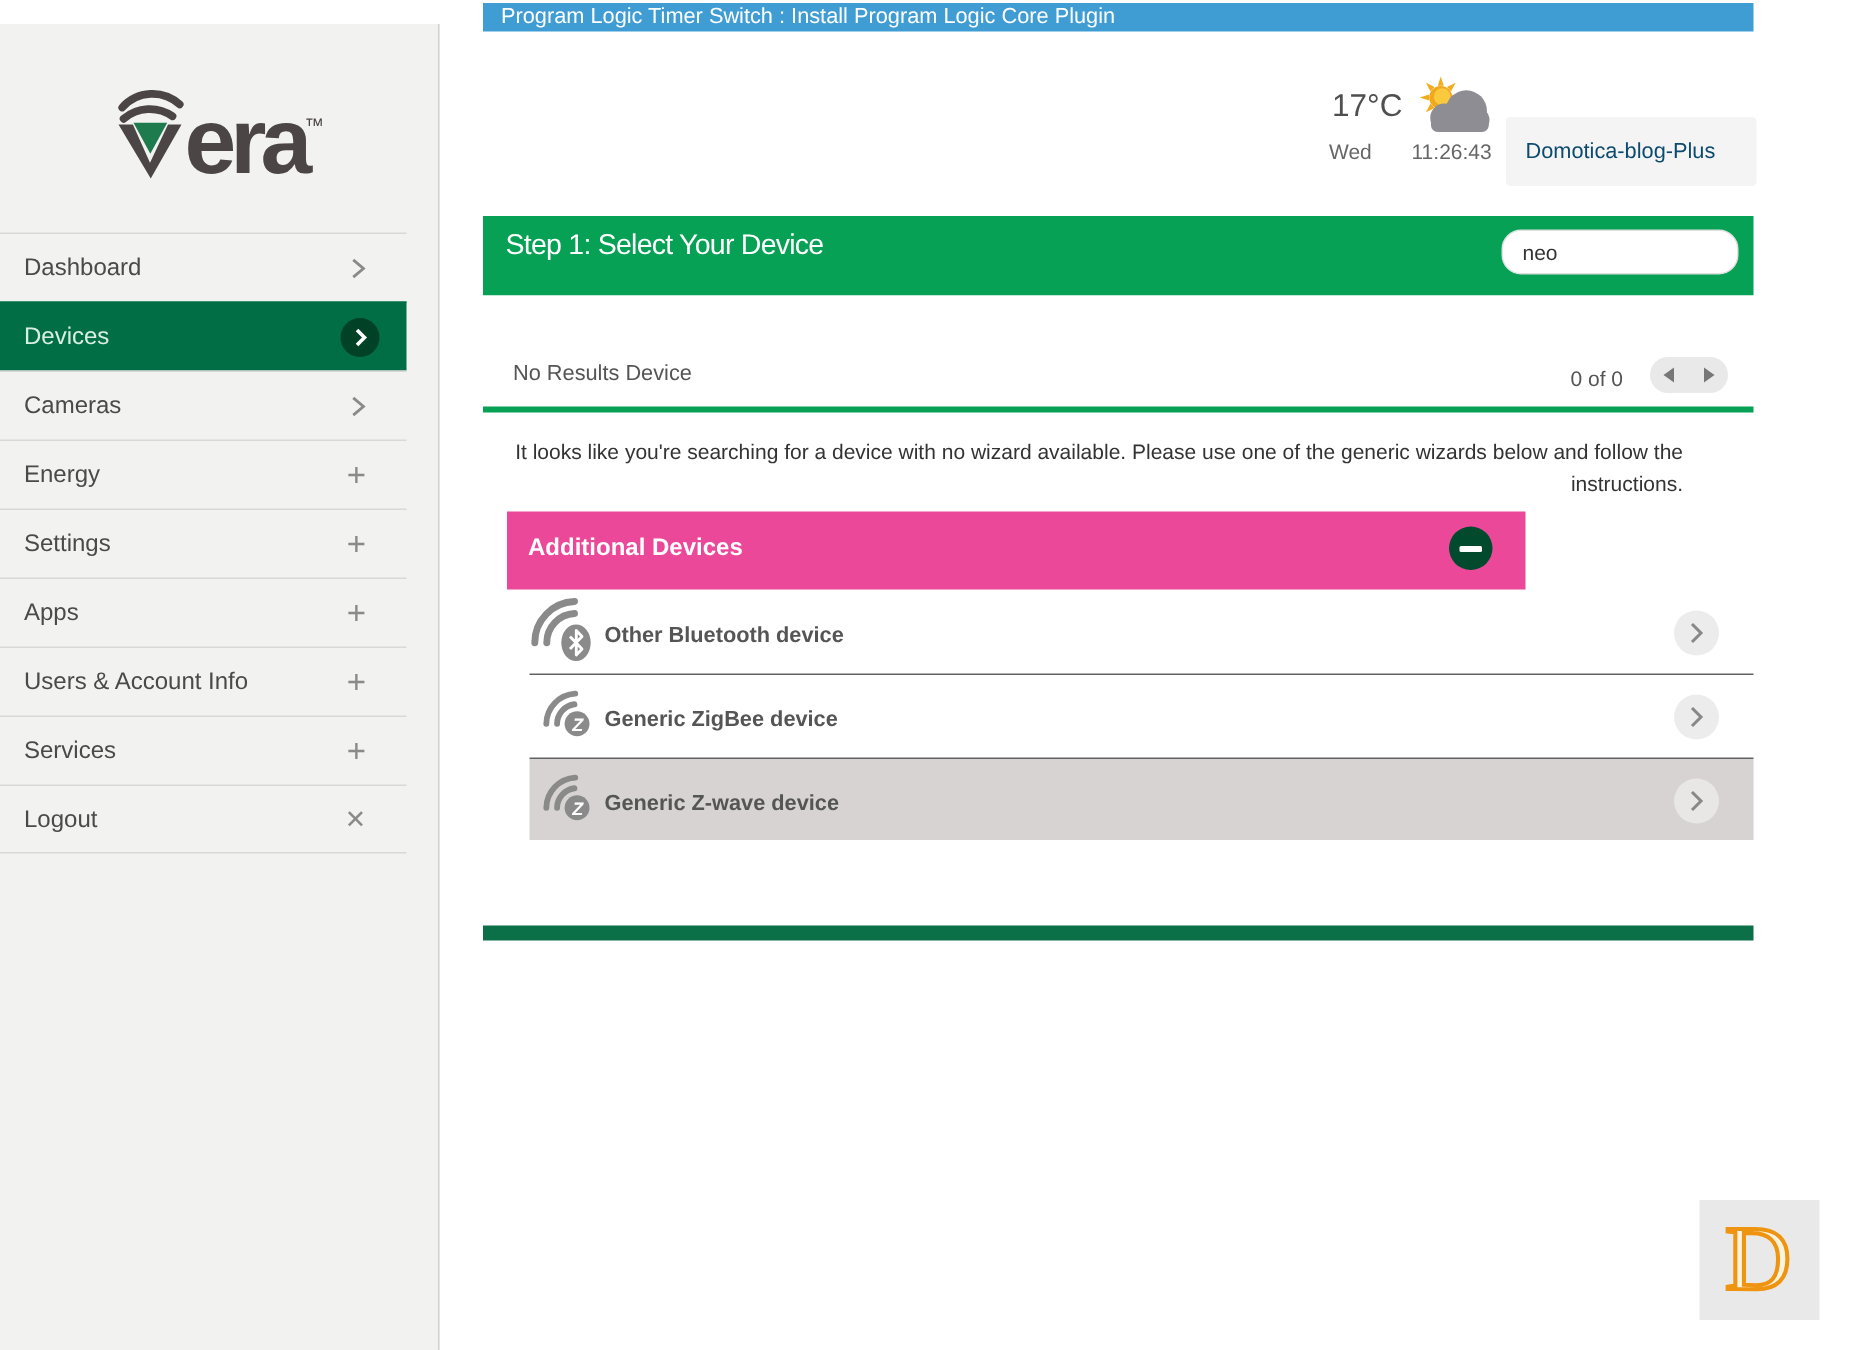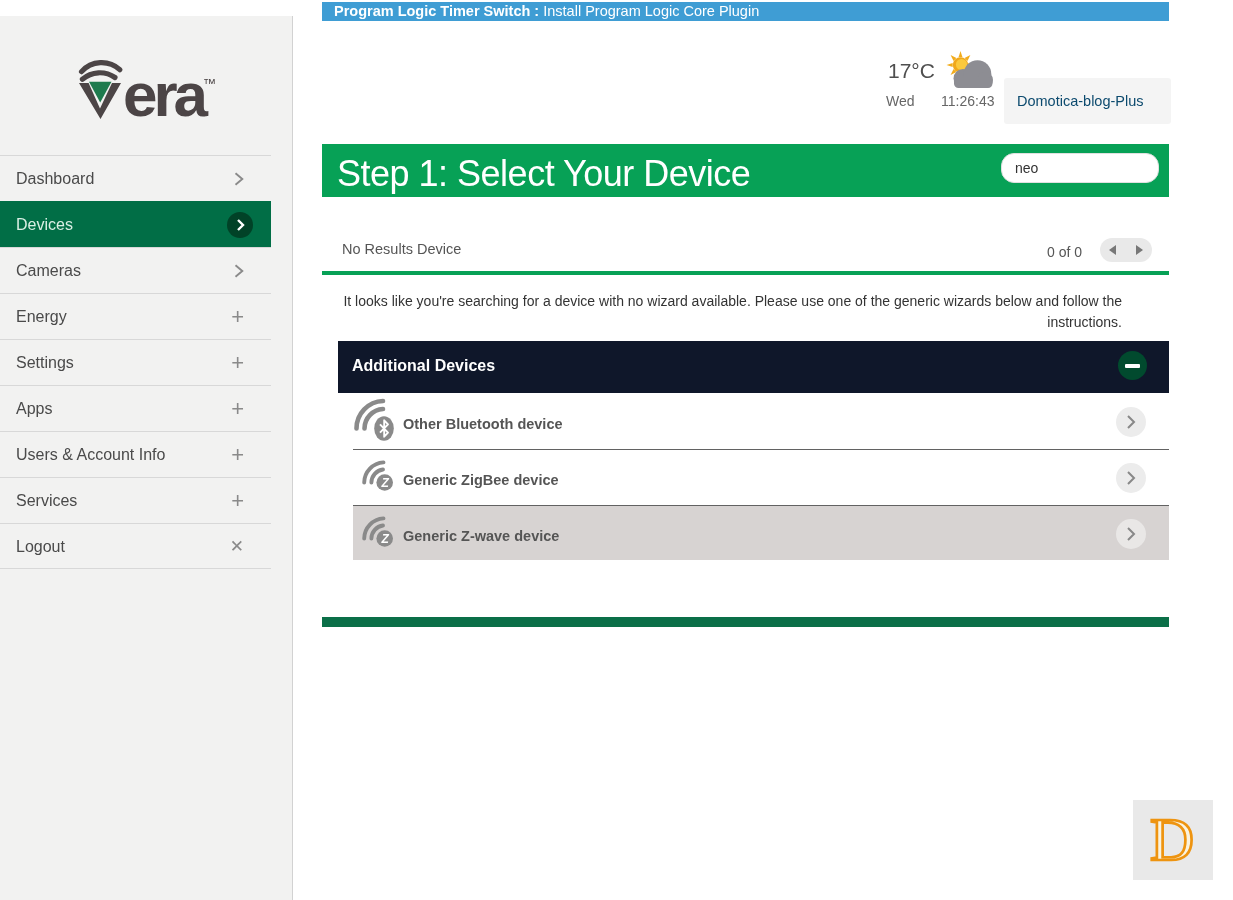--- a/index.html
+++ b/index.html
@@ -11,39 +11,39 @@
   #menu { position:absolute; top:139px; left:0; width:271px; }
   .mitem { position:relative; height:46px; border-top:1px solid #d8d8d8; line-height:45px; padding-left:16px; font-size:16px; color:#4a4a4a; }
   .mitem:last-child { border-bottom:1px solid #d8d8d8; }
   .mico { position:absolute; right:27px; top:0; height:45px; display:flex; align-items:center; color:#8a8a8a; }
   .plus { font-size:22px; font-weight:400; color:#8a8a8a; }
   .mitem.sel { background:#016e46; color:#d9efe4; border-top:1px solid #016e46; }
   .selcirc { position:absolute; right:18px; top:10px; width:26px; height:26px; border-radius:50%; background:#014227; display:flex; align-items:center; justify-content:center; }
 
   
   #bluebar { position:absolute; left:322px; top:2px; width:847px; height:19px; background:#3f9dd4; color:#fff; font-size:14.5px; line-height:19px; padding-left:12px; }
-  #bluebar b { font-weight:bold;text-align:right; }
+  #bluebar b { font-weight:normal;text-align:right; }
 
   #temp { position:absolute; left:888px; top:59px; font-size:21px; color:#4f4f4f; }
   #wed  { position:absolute; left:886px; top:93px; font-size:14px; color:#666; }
   #clock{ position:absolute; left:941px; top:93px; font-size:14px; color:#666; }
   #unitbtn { position:absolute; left:1004px; top:78px; width:167px; height:46px; background:#f4f4f4; border-radius:3px; font-size:14.5px; color:#0c4a6e; line-height:46px; padding-left:13px; }
 
   #stephdr { position:absolute; left:322px; top:144px; width:847px; height:53px; background:#07a156; }
-  #stephdr .t { position:absolute; left:15px; top:9px; font-size:36px; letter-spacing:-0.5px; color:#fff; font-weight:400; }
+  #stephdr .t { position:absolute; left:15px; top:9px; font-size:19px; letter-spacing:-0.5px; color:#fff; font-weight:400; }
   #searchbox { position:absolute; right:10px; top:9px; width:158px; height:30px; background:#fff; border-radius:13px; border:1px solid #e0e0e0; font-size:14px; color:#333; line-height:28px; padding-left:13px; }
 
   #results { position:absolute; left:322px; top:197px; width:847px; height:78px; background:#fff; border-bottom:4px solid #07a156; }
   #nores { position:absolute; left:20px; top:44px; font-size:14.5px; color:#555; }
   #zofz { position:absolute; right:87px; top:47px; font-size:14px; color:#555; }
   #pagerpill { position:absolute; right:17px; top:41px; width:52px; height:24px; border-radius:12px; background:#e9e9e9; display:flex; align-items:center; justify-content:space-around; }
 
   #para { position:absolute; left:322px; top:291px; width:800px; font-size:14px; color:#333; line-height:20.5px;text-align:right; }
 
-  #adhdr { position:absolute; left:338px; top:341px; width:831px; height:52px; background:#0f172a; }
+  #adhdr { position:absolute; left:338px; top:341px; width:679px; height:52px; background:#ec4899; }
   #adhdr .t { position:absolute; left:14px; top:16px; font-size:16px; font-weight:bold; color:#fff; }
   #minuscirc { position:absolute; right:22px; top:10px; width:29px; height:29px; border-radius:50%; background:#014a2e; }
   #minuscirc:after { content:""; position:absolute; left:7px; top:13px; width:15px; height:3.5px; background:#fff; border-radius:1px; }
 
   #rows { position:absolute; left:353px; top:394px; width:816px; }
   .drow { position:relative; height:56px; background:#fff; border-bottom:1px solid #626262; }
   .drow:last-child { background:#d7d3d2; border-bottom:none; height:54px; }
   .drow .lbl { position:absolute; left:50px; top:22px; font-size:14.5px; color:#555;font-weight:bold; }
   .drow .icon { position:absolute; }
   .chev { position:absolute; right:23px; top:13px; width:30px; height:30px; border-radius:50%; background:#ececec; display:flex; align-items:center; justify-content:center; }

